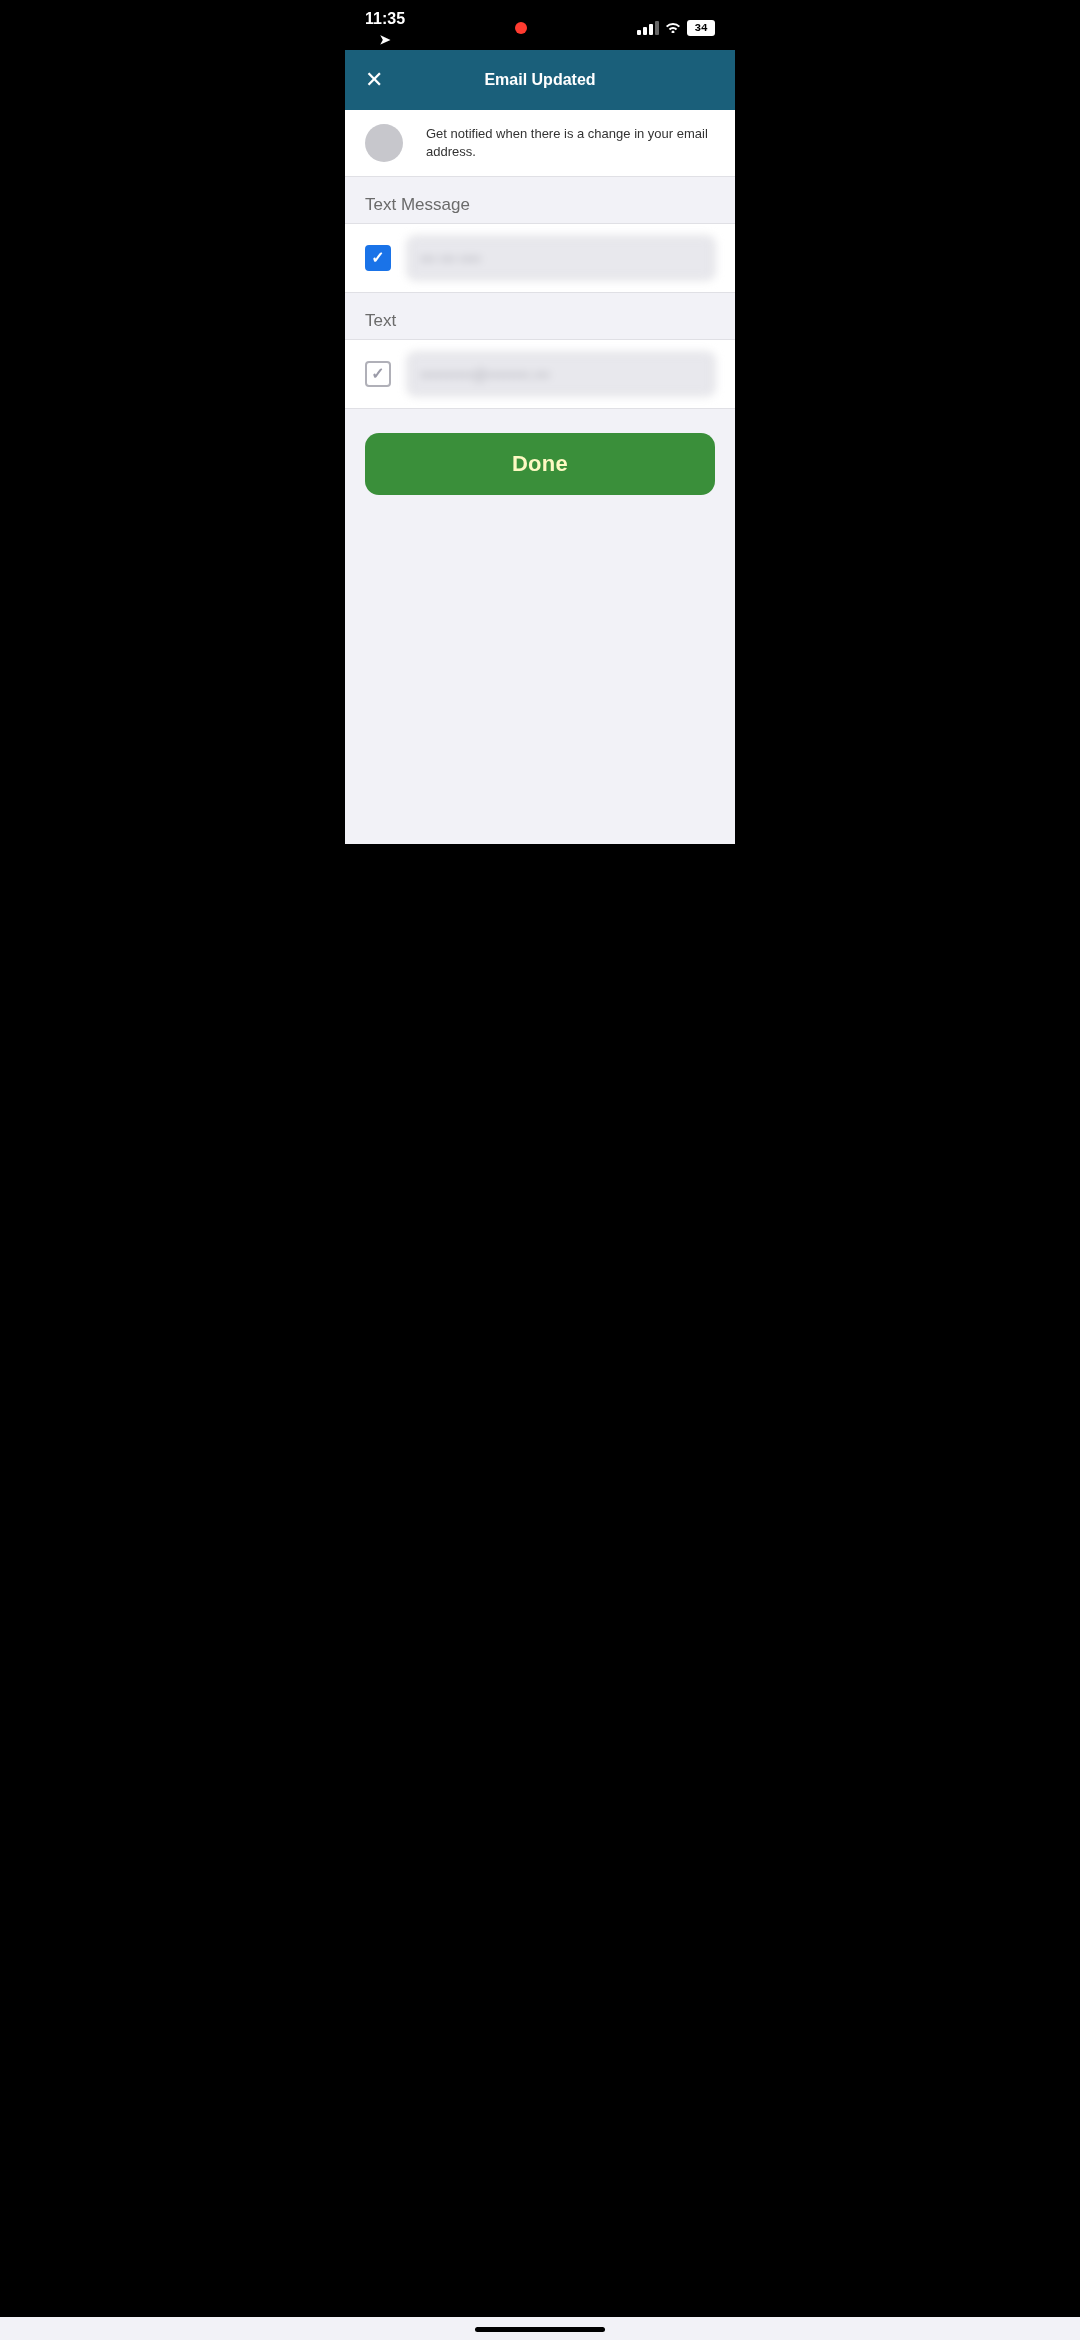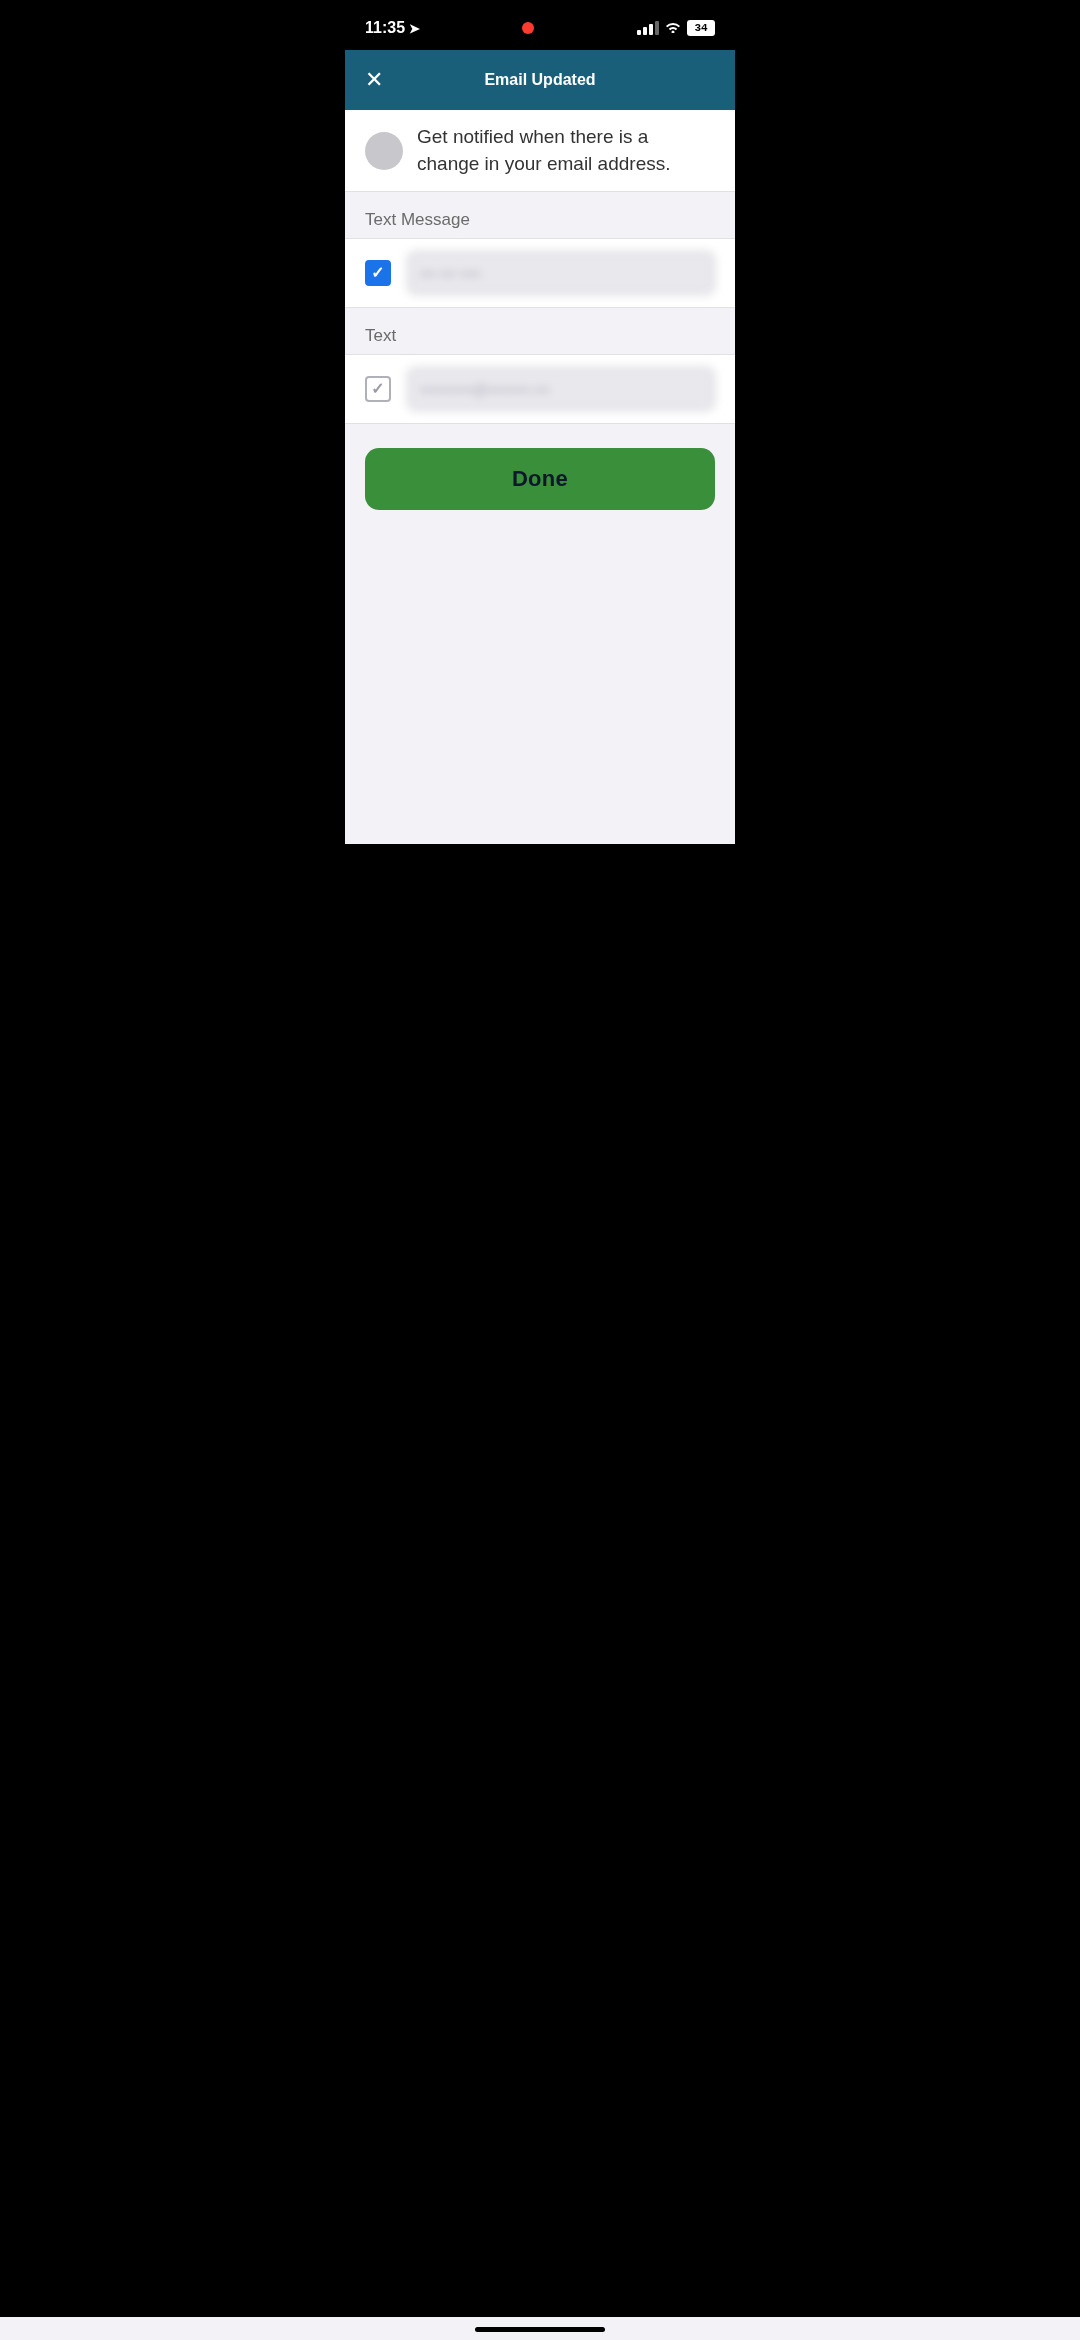--- a/index.html
+++ b/index.html
@@ -27,20 +27,21 @@
       height: 50px;
     }
 
     .status-time {
       color: #fff;
       font-size: 16px;
       font-weight: 600;
       display: flex;
       align-items: center;
       gap: 4px;
+      flex-direction: column;
     }
 
     .dynamic-island {
       background: #000;
       width: 126px;
       height: 34px;
       border-radius: 20px;
       display: flex;
       align-items: center;
       justify-content: center;
@@ -143,22 +144,23 @@
     .toggle-switch-container {
       width: 38px;
       height: 38px;
       background: #c7c7cc;
       border-radius: 50%;
       flex-shrink: 0;
     }
 
     .description-text {
       color: #333;
-      font-size: 19px;
+      font-size: 13px;
       line-height: 1.4;
+      margin-left: 9px;
     }
 
     
     .section {
       margin-top: 0;
     }
 
     .section-label {
       color: #6b6b6b;
       font-size: 17px;
@@ -225,21 +227,21 @@
     }
 
     
     .done-button-container {
       padding: 24px 20px 20px;
     }
 
     .done-button {
       width: 100%;
       background: #3a8f3a;
-      color: #0f172a;
+      color: #fef9c3;
       font-size: 22px;
       font-weight: 600;
       border: none;
       border-radius: 14px;
       padding: 18px;
       cursor: pointer;
       letter-spacing: 0.3px;
     }
 
     

